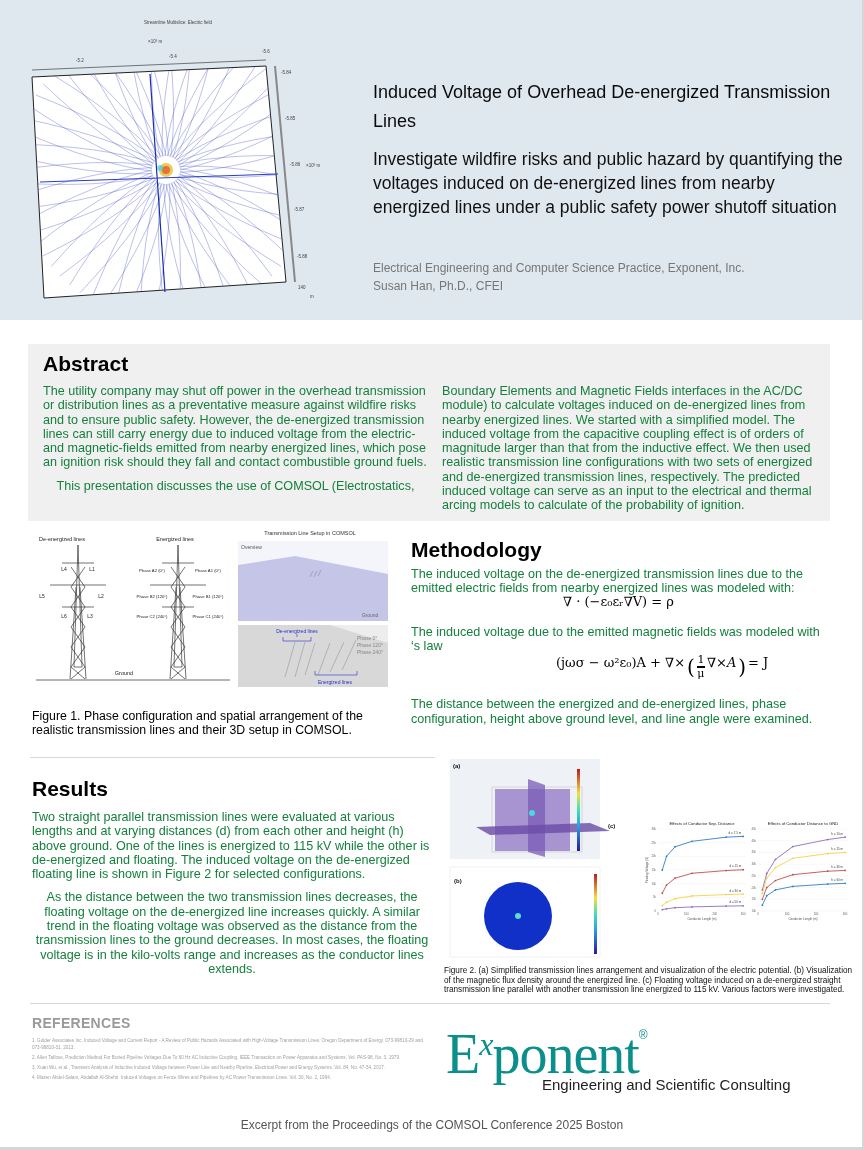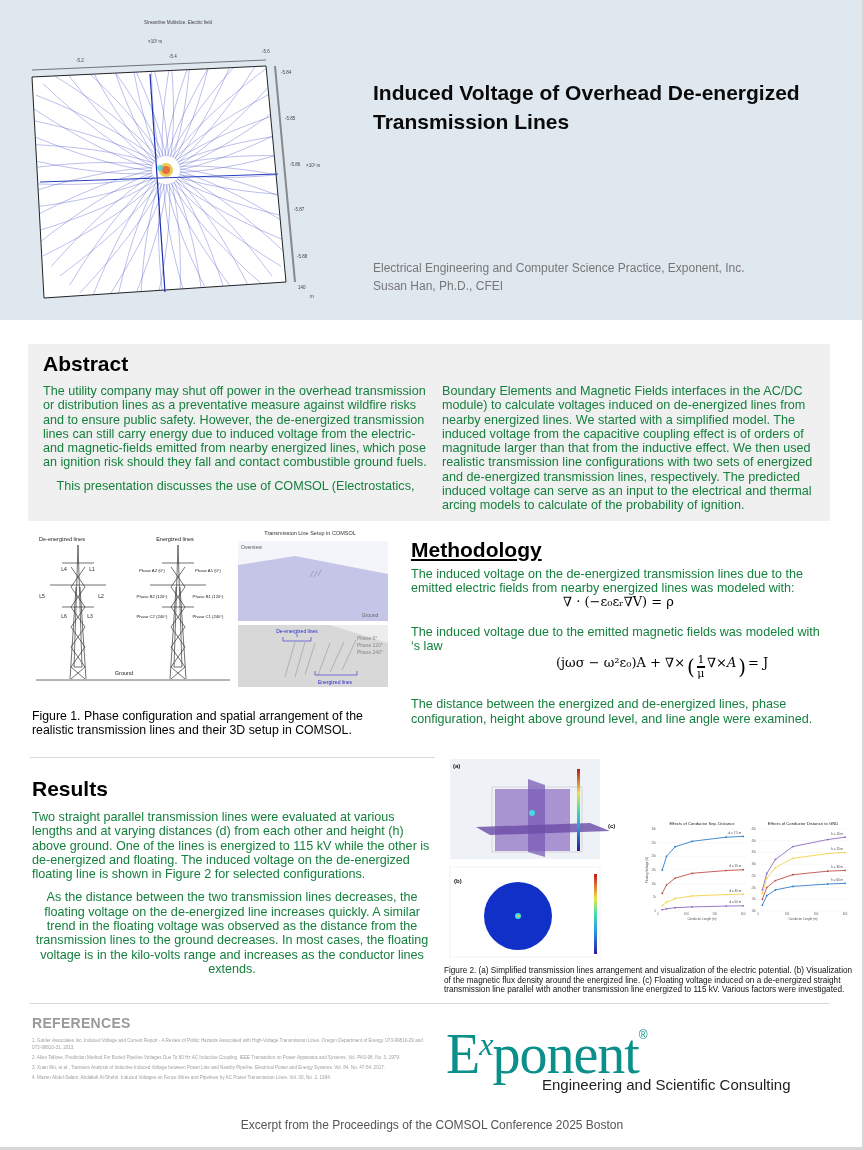--- a/index.html
+++ b/index.html
@@ -1,21 +1,21 @@
 <!DOCTYPE html>
 <html><head>
 <meta charset="utf-8">
 <style>
   * { box-sizing: border-box; margin: 0; padding: 0; }
   html, body { width: 864px; height: 1150px; background: #ffffff; overflow: hidden; }
   body { font-family: "Liberation Sans", sans-serif; color: #000; position: relative; }
 
   .header { position: absolute; left: 0; top: 0; width: 864px; height: 320px; background: #dfe7ef; }
   .stream-fig { position: absolute; left: 0; top: 0; width: 340px; height: 310px; }
-  .title { position: absolute; left: 373px; top: 78px; width: 470px; font-size: 21px; font-weight: bold; line-height: 29px; color: #0a0a0a; }
+  .title { position: absolute; left: 373px; top: 78px; width: 470px; font-size: 18px; font-weight: normal; line-height: 29px; color: #0a0a0a; }
   .subtitle { position: absolute; left: 373px; top: 147px; width: 470px; font-size: 17.5px; line-height: 24px; color: #111; }
   .author { position: absolute; left: 373px; top: 259px; font-size: 12px; color: #777; line-height: 18px; }
 
   .abstract-box { position: absolute; left: 28px; top: 344px; width: 802px; height: 177px; background: #f0f0f0; }
   .h2 { font-weight: bold; font-size: 21px; color: #000; position: absolute; }
   .body-text { position: absolute; font-size: 12.6px; line-height: 14.3px; color: #15803d; }
   .body-text p + p { margin-top: 9px; text-align: center; }
 
   .fig1 { position: absolute; left: 30px; top: 527px; width: 365px; height: 165px; }
   .fig1-cap { position: absolute; left: 32px; top: 709px; width: 370px; font-size: 12.3px; line-height: 14px; }
@@ -141,20 +141,21 @@
     <text x="294" y="211" font-size="4.5" fill="#444">-5.87</text>
     <text x="297" y="258" font-size="4.5" fill="#444">-5.88</text>
     <text x="298" y="289" font-size="4.5" fill="#444">140</text>
     <text x="310" y="298" font-size="4.5" fill="#444">m</text>
   <clipPath id="frameclip">
         <polygon points="32,77 266,66 286,282 44,298"></polygon>
       </clipPath>
     </svg>
 
   <div class="title">Induced Voltage of Overhead De-energized Transmission Lines</div>
+  <div class="subtitle">Investigate wildfire risks and public hazard by quantifying the voltages induced on de-energized lines from nearby energized lines under a public safety power shutoff situation</div>
   <div class="author">
     <div>Electrical Engineering and Computer Science Practice, Exponent, Inc.</div>
     <div>Susan Han, Ph.D., CFEI</div>
   </div>
 </div>
 
 <div class="abstract-box"></div>
 <div class="h2" style="left:43px; top:352px;">Abstract</div>
 <div class="body-text" style="left:43px; top:384px; width:385px;">
   <p>The utility company may shut off power in the overhead transmission or distribution lines as a preventative measure against wildfire risks and to ensure public safety. However, the de-energized transmission lines can still carry energy due to induced voltage from the electric- and magnetic-fields emitted from nearby energized lines, which pose an ignition risk should they fall and contact combustible ground fuels.</p>
@@ -220,21 +221,21 @@
     <text x="327" y="113" font-size="5" fill="#888">Phase 0°</text>
     <text x="327" y="120" font-size="5" fill="#888">Phase 120°</text>
     <text x="327" y="127" font-size="5" fill="#888">Phase 240°</text>
     <path d="M255,150 l10,-35 M265,150 l10,-35 M275,148 l10,-32 M288,148 l12,-32 M300,145 l14,-30 M312,143 l14,-30" stroke="#888" stroke-width="0.5"></path>
     <path d="M285,144 v4 h42 v-4" stroke="#2a2ad0" stroke-width="0.6" fill="none"></path>
     <text x="305" y="157" font-size="5" text-anchor="middle" fill="#2a2ad0">Energized lines</text>
   </g>
 </svg>
 <div class="fig1-cap">Figure 1. Phase configuration and spatial arrangement of the realistic transmission lines and their 3D setup in COMSOL.</div>
 
-<div class="h2" style="left:411px; top:538px;text-decoration:underline;">Methodology</div>
+<div class="h2" style="left:411px; top:538px;">Methodology</div>
 <div class="body-text" style="left:411px; top:567px; width:420px;">The induced voltage on the de-energized transmission lines due to the emitted electric fields from nearby energized lines was modeled with:</div>
 <div class="eq" style="left:563px; top:594px;">∇ · (−ε₀εᵣ∇V) = ρ</div>
 <div class="body-text" style="left:411px; top:625px; width:420px;">The induced voltage due to the emitted magnetic fields was modeled with ‘s law</div>
 <div class="eq" style="left:556px; top:655px; display:flex; align-items:flex-start; gap:2px;">
   <span>(jωσ − ω²ε₀)A + ∇×</span>
   <span style="font-size:20px;">(</span>
   <span style="display:inline-flex; flex-direction:column; align-items:center; font-size:11px; line-height:10px;">
     <span>1</span>
     <span style="width:8px; height:1.5px; background:#000; margin:1px 0;"></span>
     <span>μ</span>

